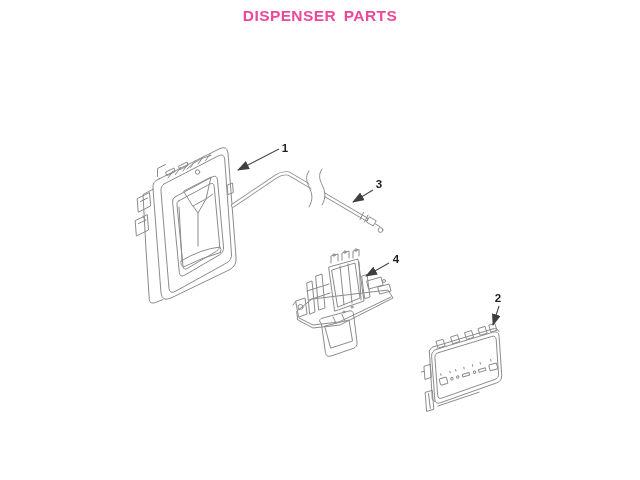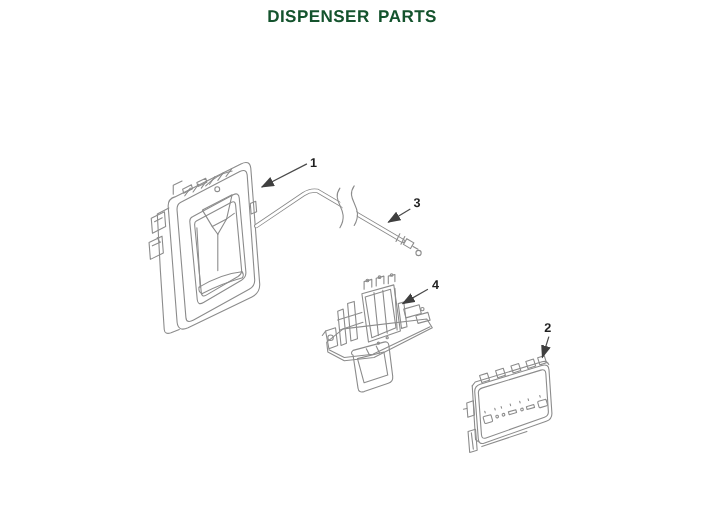--- a/index.html
+++ b/index.html
@@ -12,21 +12,21 @@
   }
   .title{
     position:absolute;
     top:7px;left:0;width:100%;
     margin:0;
     text-align:center;
     font-size:15.5px;
     font-weight:bold;
     letter-spacing:0.4px;
     word-spacing:3px;
-    color:#14532d;
+    color:#ec4899;
   }
   svg.diagram{position:absolute;top:0;left:0;}
   .callout-num{
     font-family:"Liberation Sans", sans-serif;
     font-size:11.5px;
     font-weight:600;
   }
 </style>
 </head>
 <body>

